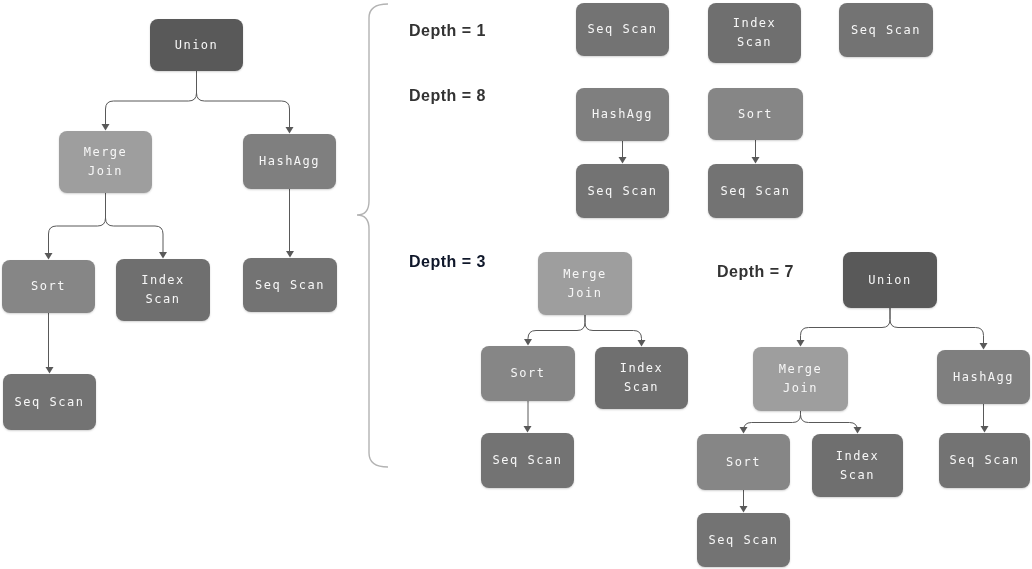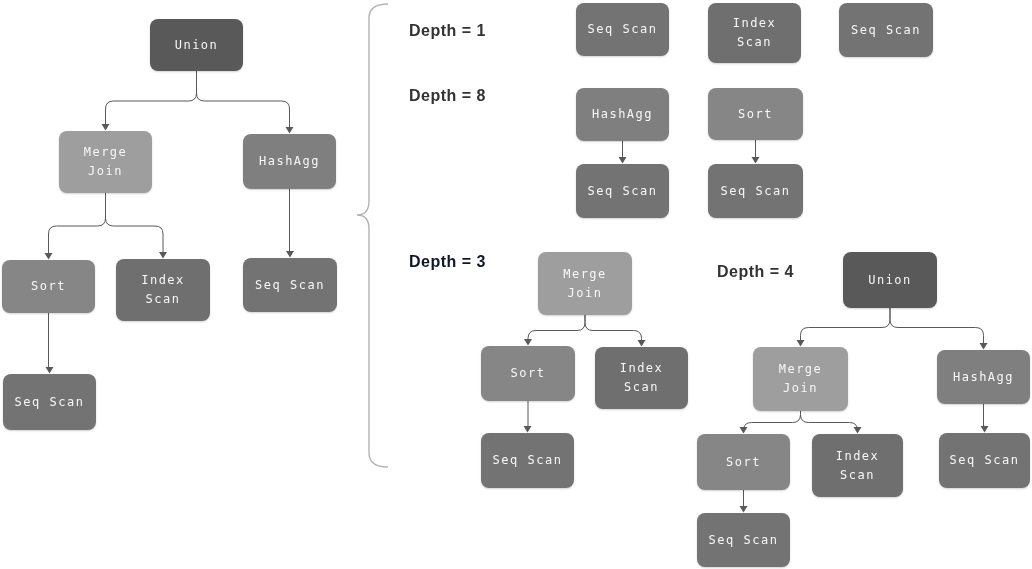--- a/index.html
+++ b/index.html
@@ -91,14 +91,14 @@
 Join</span></div>
     <div class="node" style="left: 937px; top: 350px; width: 93px; height: 54px; background: rgb(127, 127, 127); color: rgb(247, 247, 247);"><span>HashAgg</span></div>
     <div class="node" style="left: 697px; top: 434px; width: 93px; height: 56px; background: rgb(134, 134, 134); color: rgb(247, 247, 247);"><span>Sort</span></div>
     <div class="node" style="left: 812px; top: 434px; width: 91px; height: 63px; background: rgb(111, 111, 111); color: rgb(247, 247, 247);"><span>Index
 Scan</span></div>
     <div class="node" style="left: 939px; top: 433px; width: 91px; height: 55px; background: rgb(115, 115, 115); color: rgb(247, 247, 247);"><span>Seq Scan</span></div>
     <div class="node" style="left: 697px; top: 513px; width: 93px; height: 54px; background: rgb(115, 115, 115); color: rgb(247, 247, 247);"><span>Seq Scan</span></div>
     <div class="depth-label" style="left: 409px; top: 22px; color: rgb(51, 51, 51);">Depth = 1</div>
     <div class="depth-label" style="left: 409px; top: 87px; color: rgb(51, 51, 51);">Depth = 8</div>
     <div class="depth-label" style="left: 409px; top: 253px; color: #0f172a;">Depth = 3</div>
-    <div class="depth-label" style="left: 717px; top: 263px; color: rgb(51, 51, 51);">Depth = 4</div>
+    <div class="depth-label" style="left: 717px; top: 263px; color: rgb(51, 51, 51);">Depth = 7</div>
   </div>
 
 </body></html>

